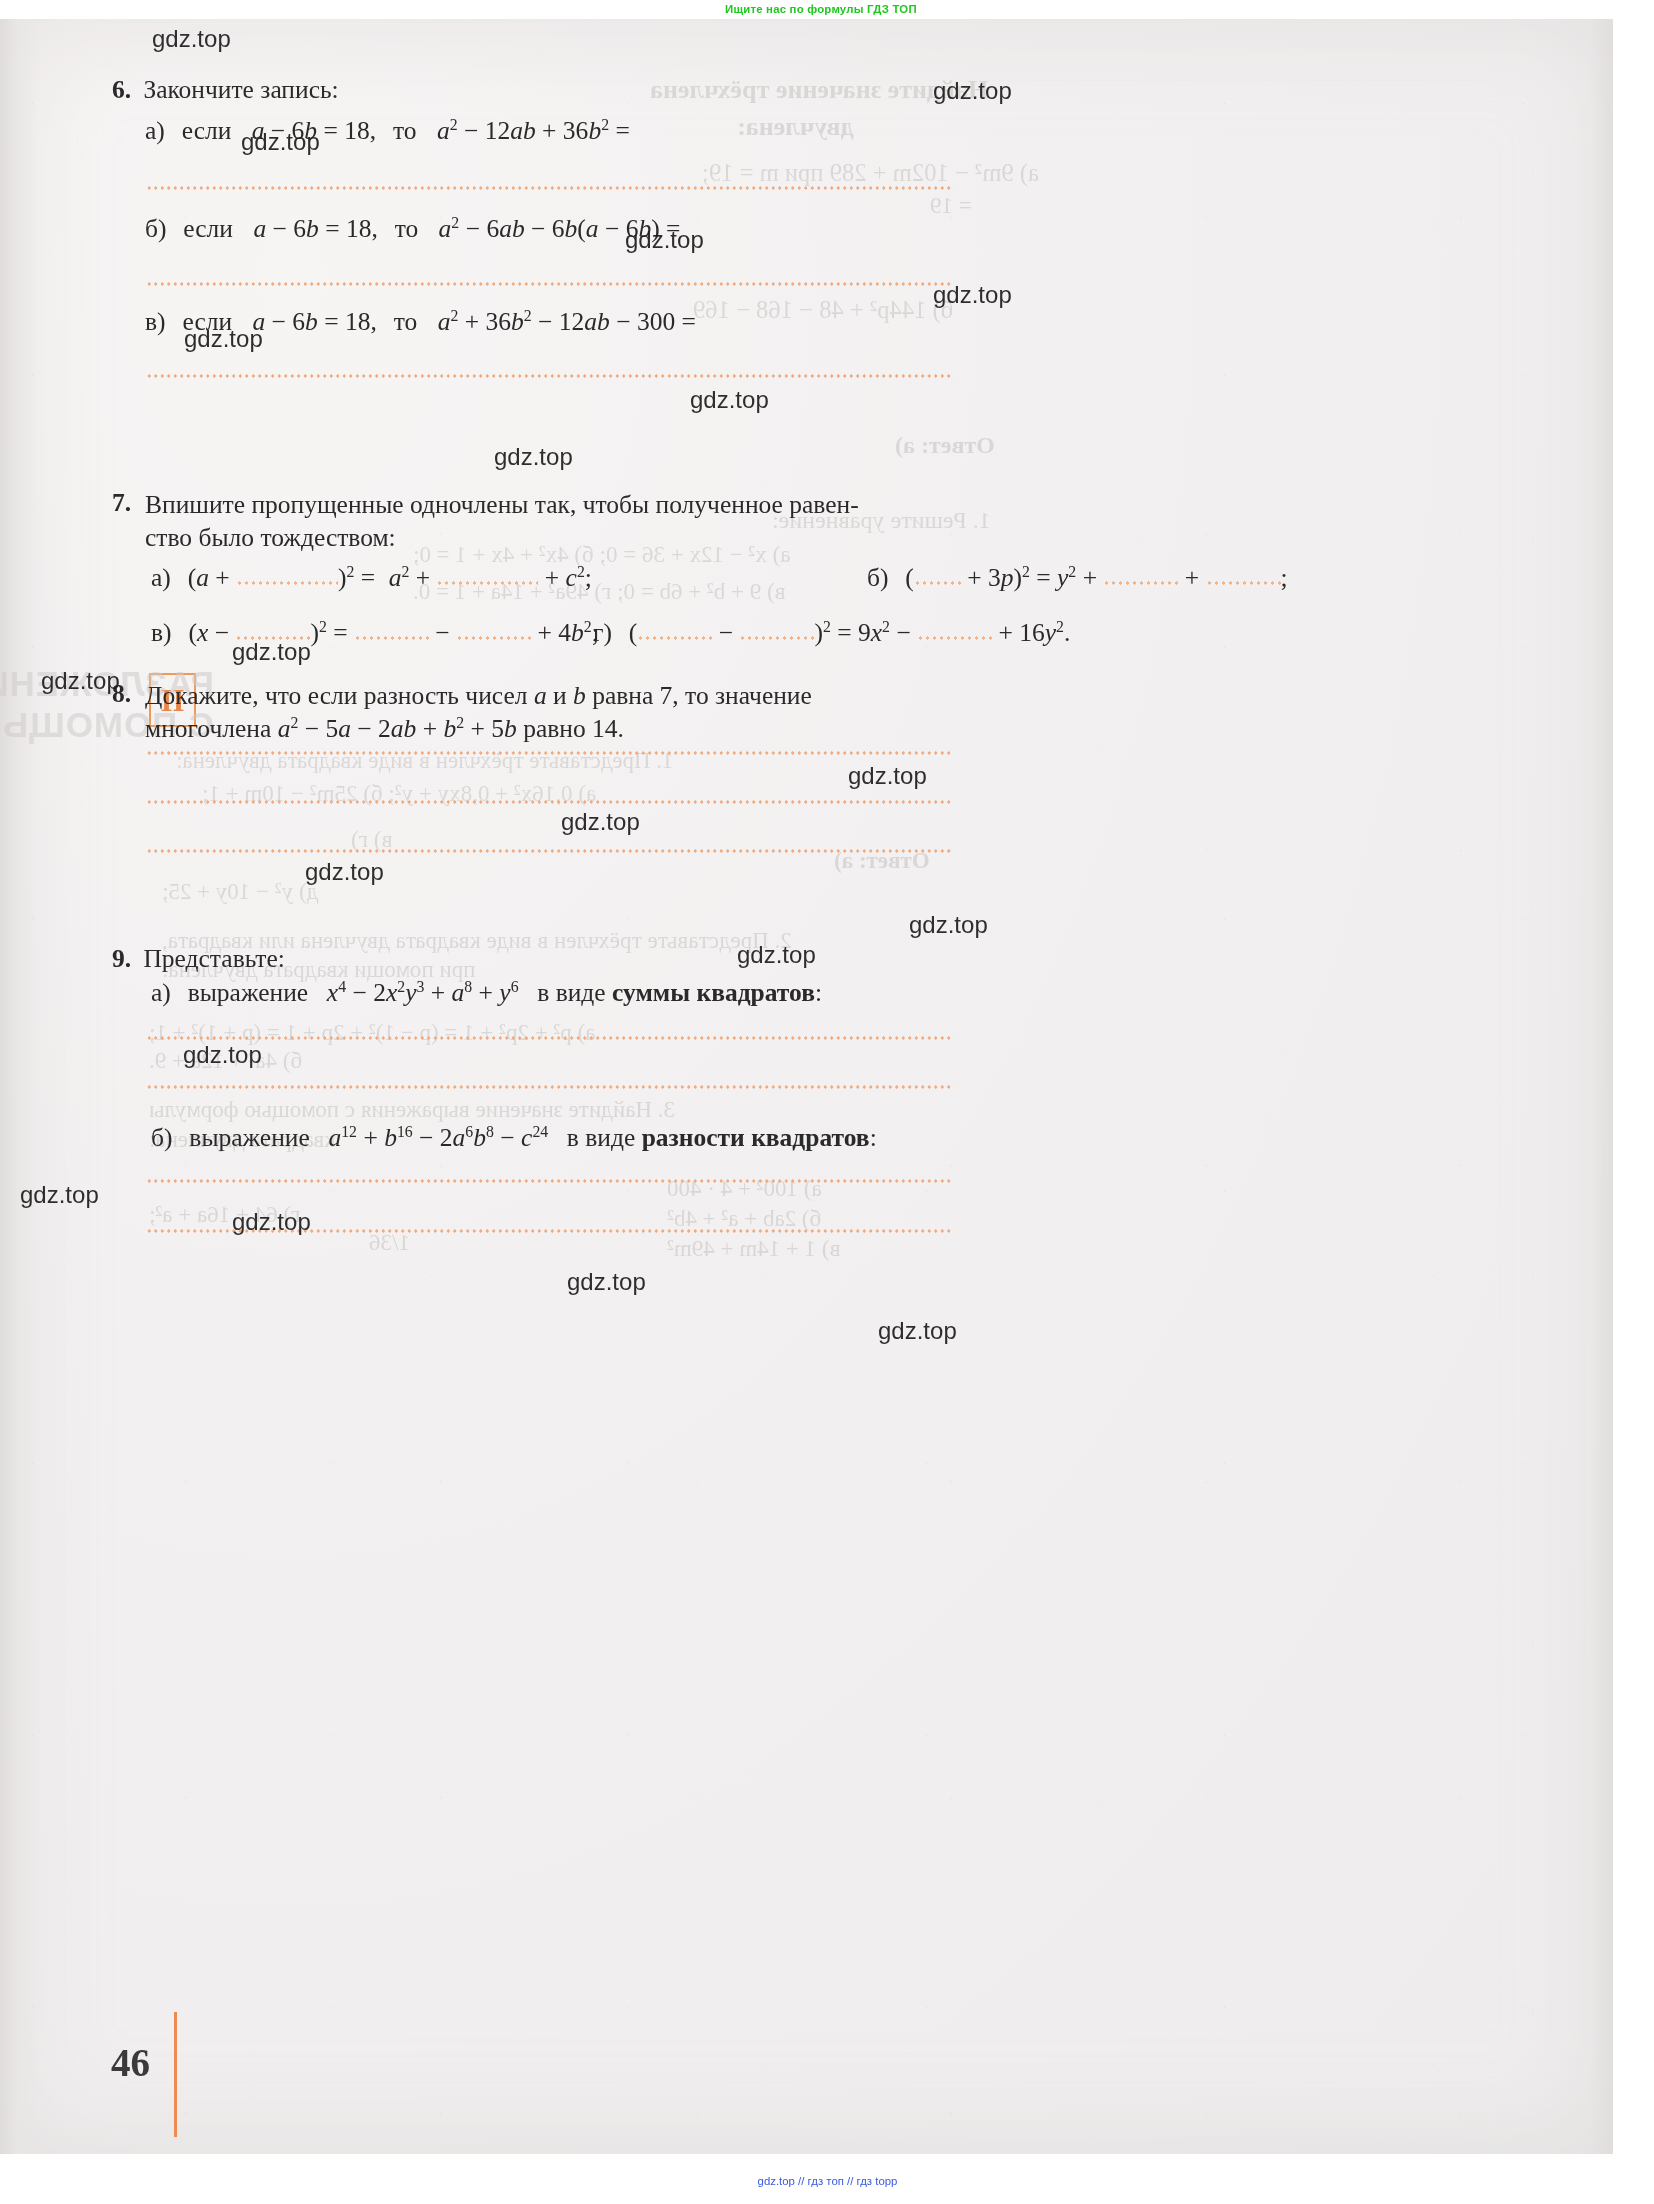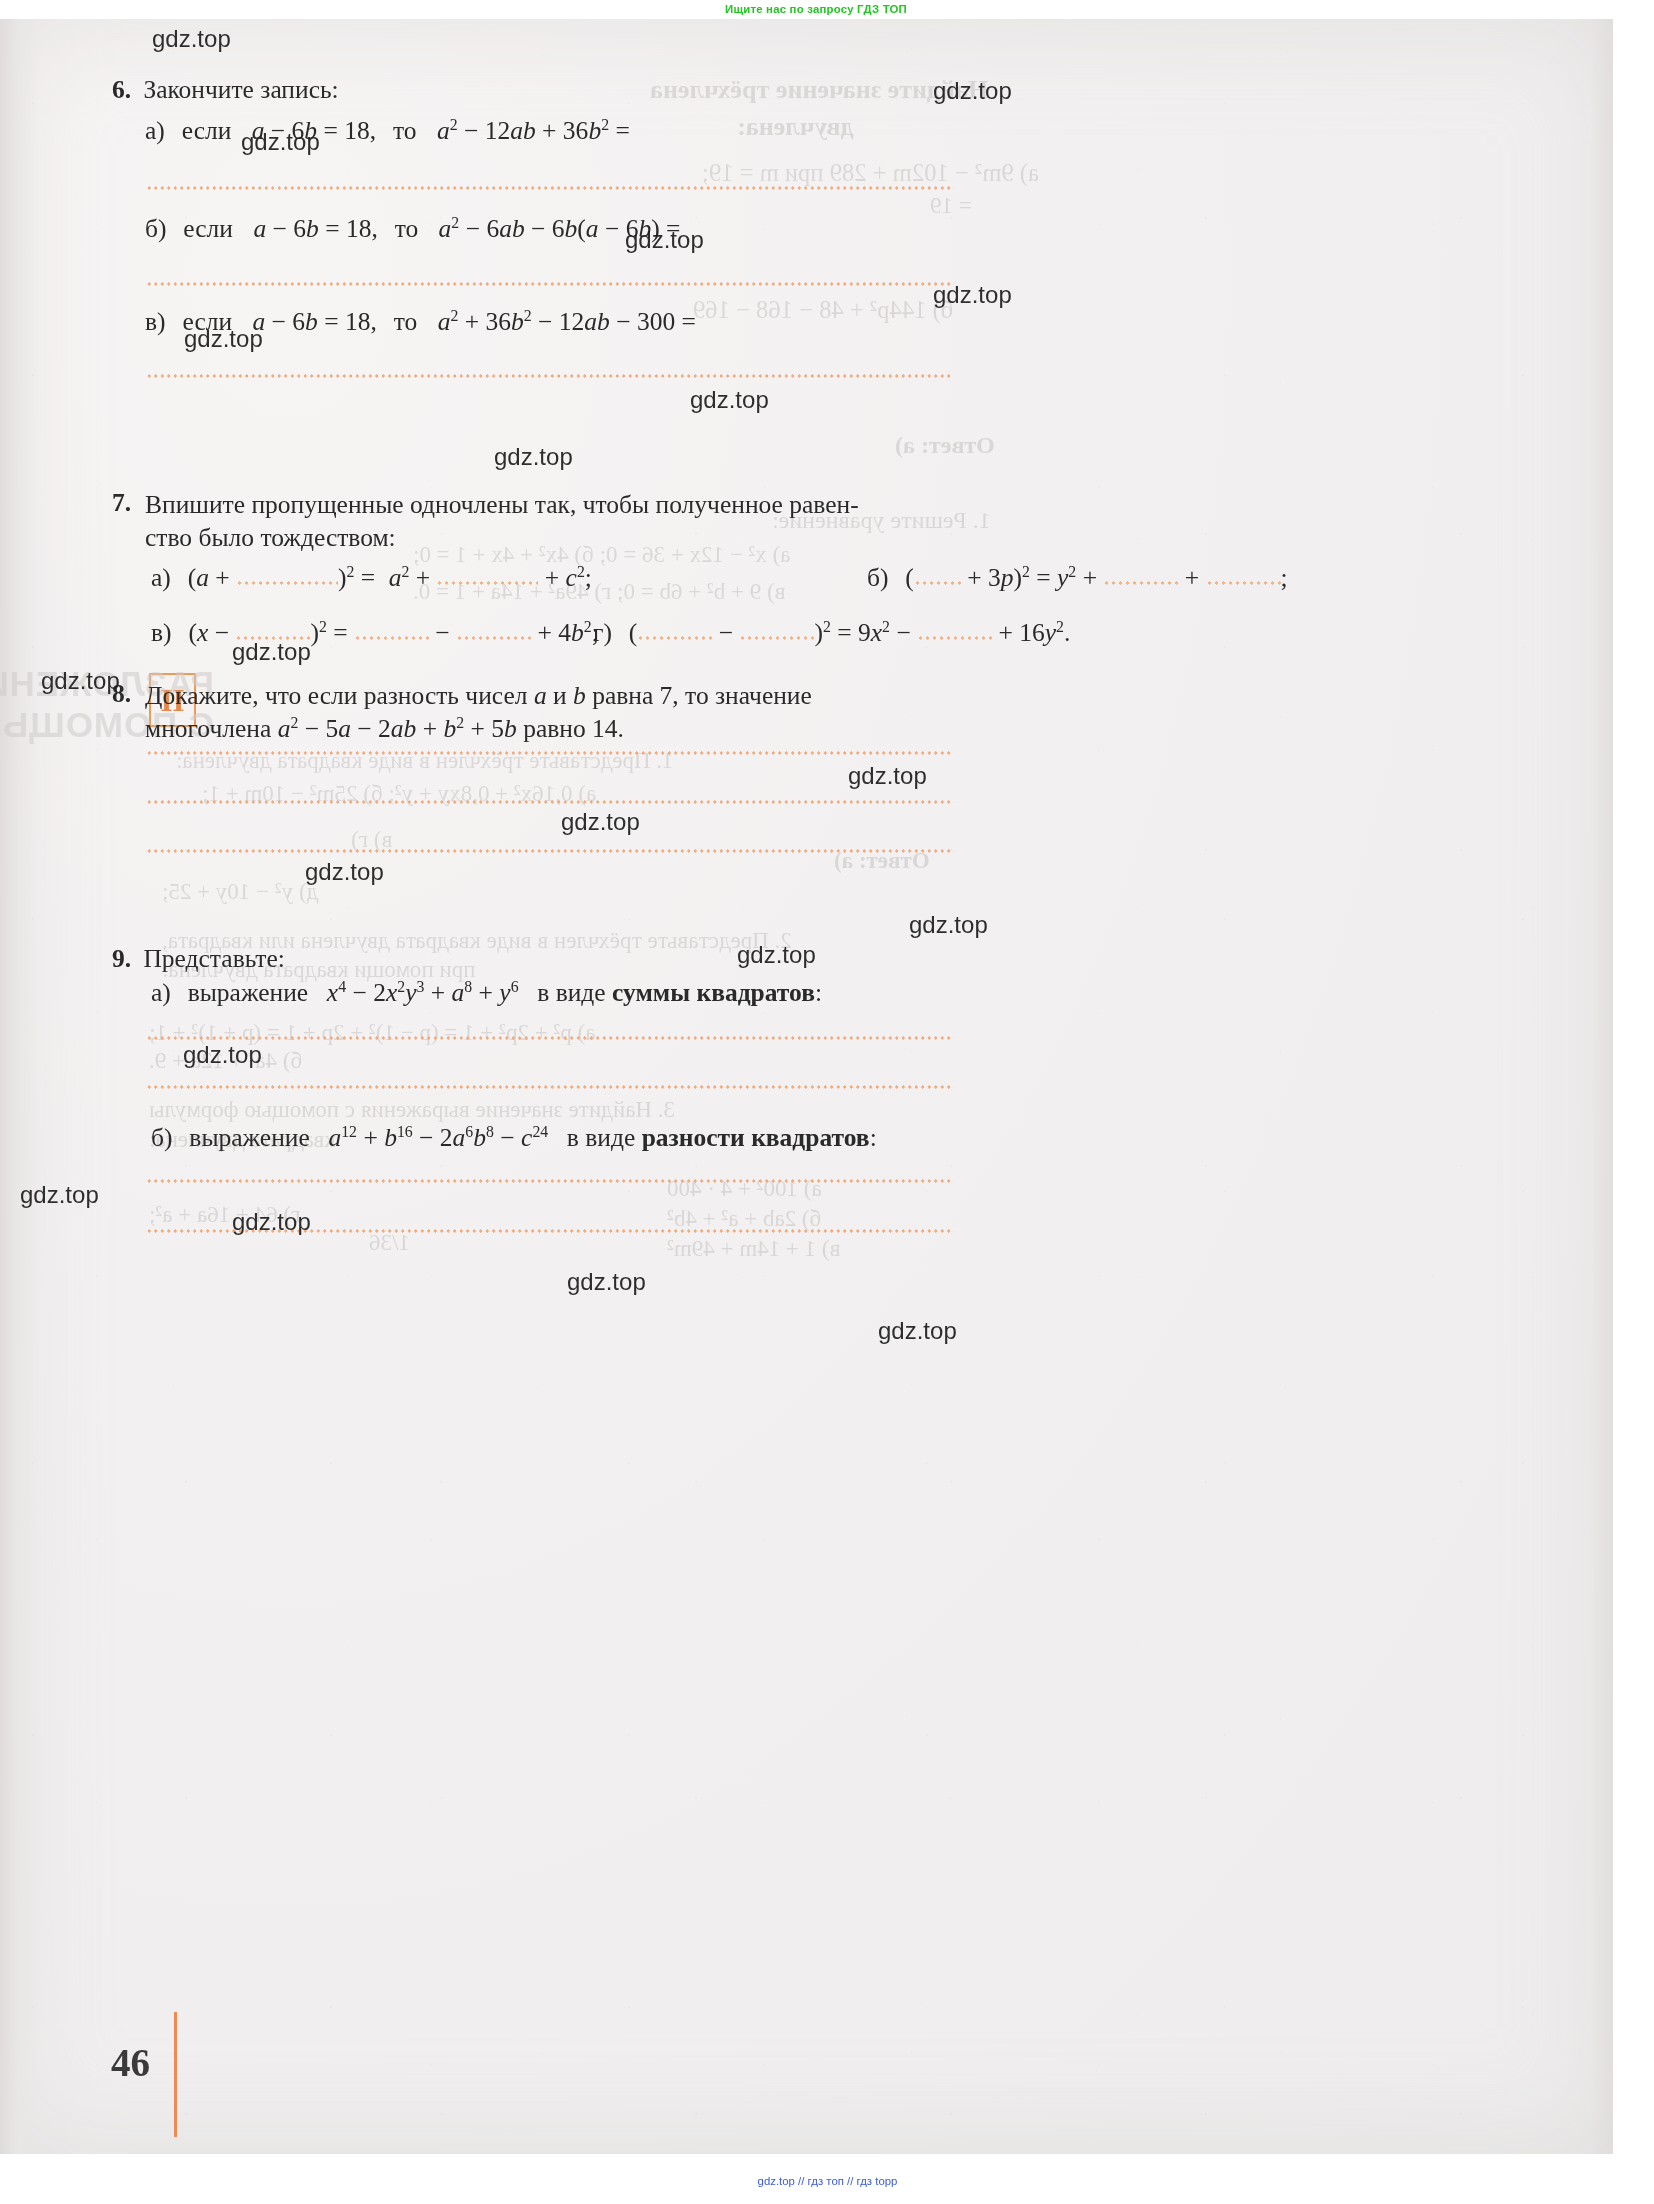--- a/index.html
+++ b/index.html
@@ -147,21 +147,21 @@
     position:absolute;left:0;top:2175px;width:1655px;
     text-align:center;
     font-family:"Liberation Sans", sans-serif;
     font-size:11.4px;color:#3b5bdb;
   }
 </style>
 </head>
 <body>
 
 <div id="top-banner">
-  <div class="txt">Ищите нас по запросу ГДЗ ТОП</div>
+  <div class="txt">Ищите нас по формулы ГДЗ ТОП</div>
 </div>
 
 <div id="sheet">
   <div class="gutter-shadow"></div>
   <div class="right-edge"></div>
 
   <div class="ghost b" style="left:650px;top:56px;font-size:26px;">Найдите значение трёхчлена</div>
   <div class="ghost b" style="left:737px;top:93px;font-size:26px;">двучлена:</div>
   <div class="ghost" style="left:702px;top:140px;font-size:24.6px;">а) 9m² − 102m + 289 при m = 19;</div>
   <div class="ghost" style="left:693px;top:277px;font-size:24.6px;">б) 144p² + 48 − 168 − 169</div>

